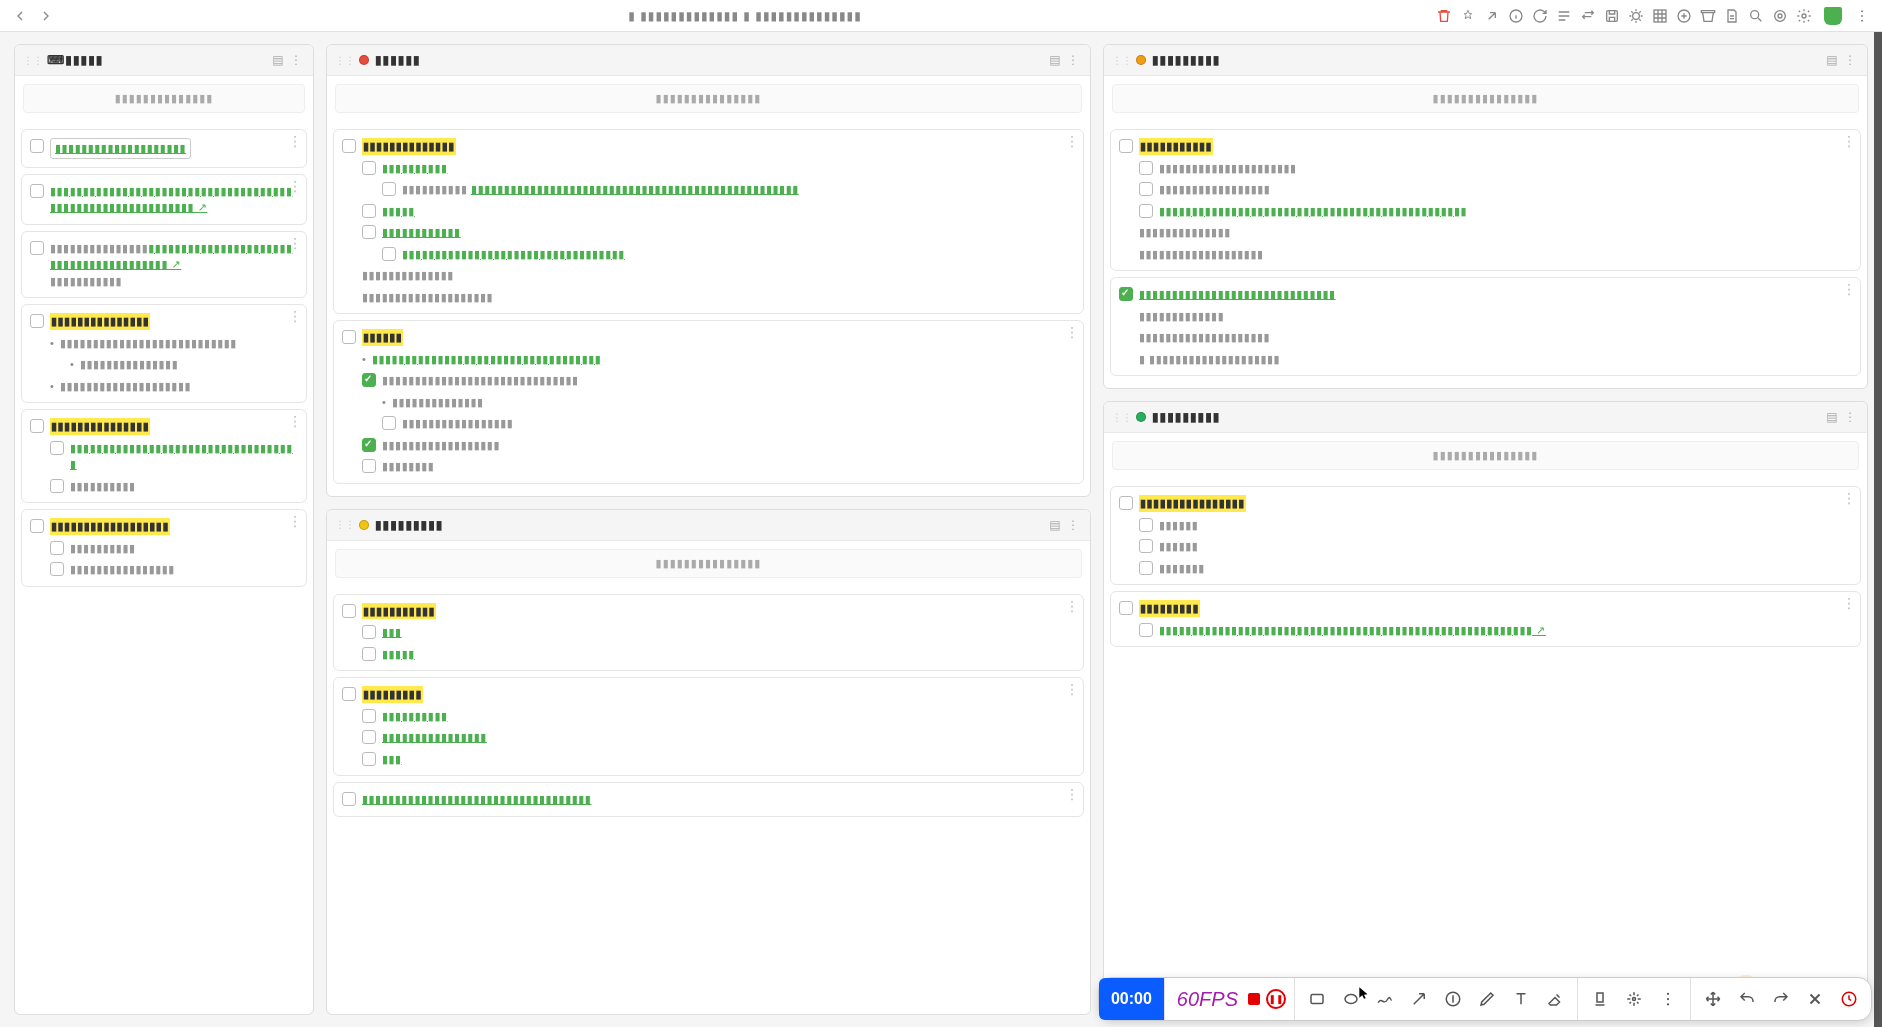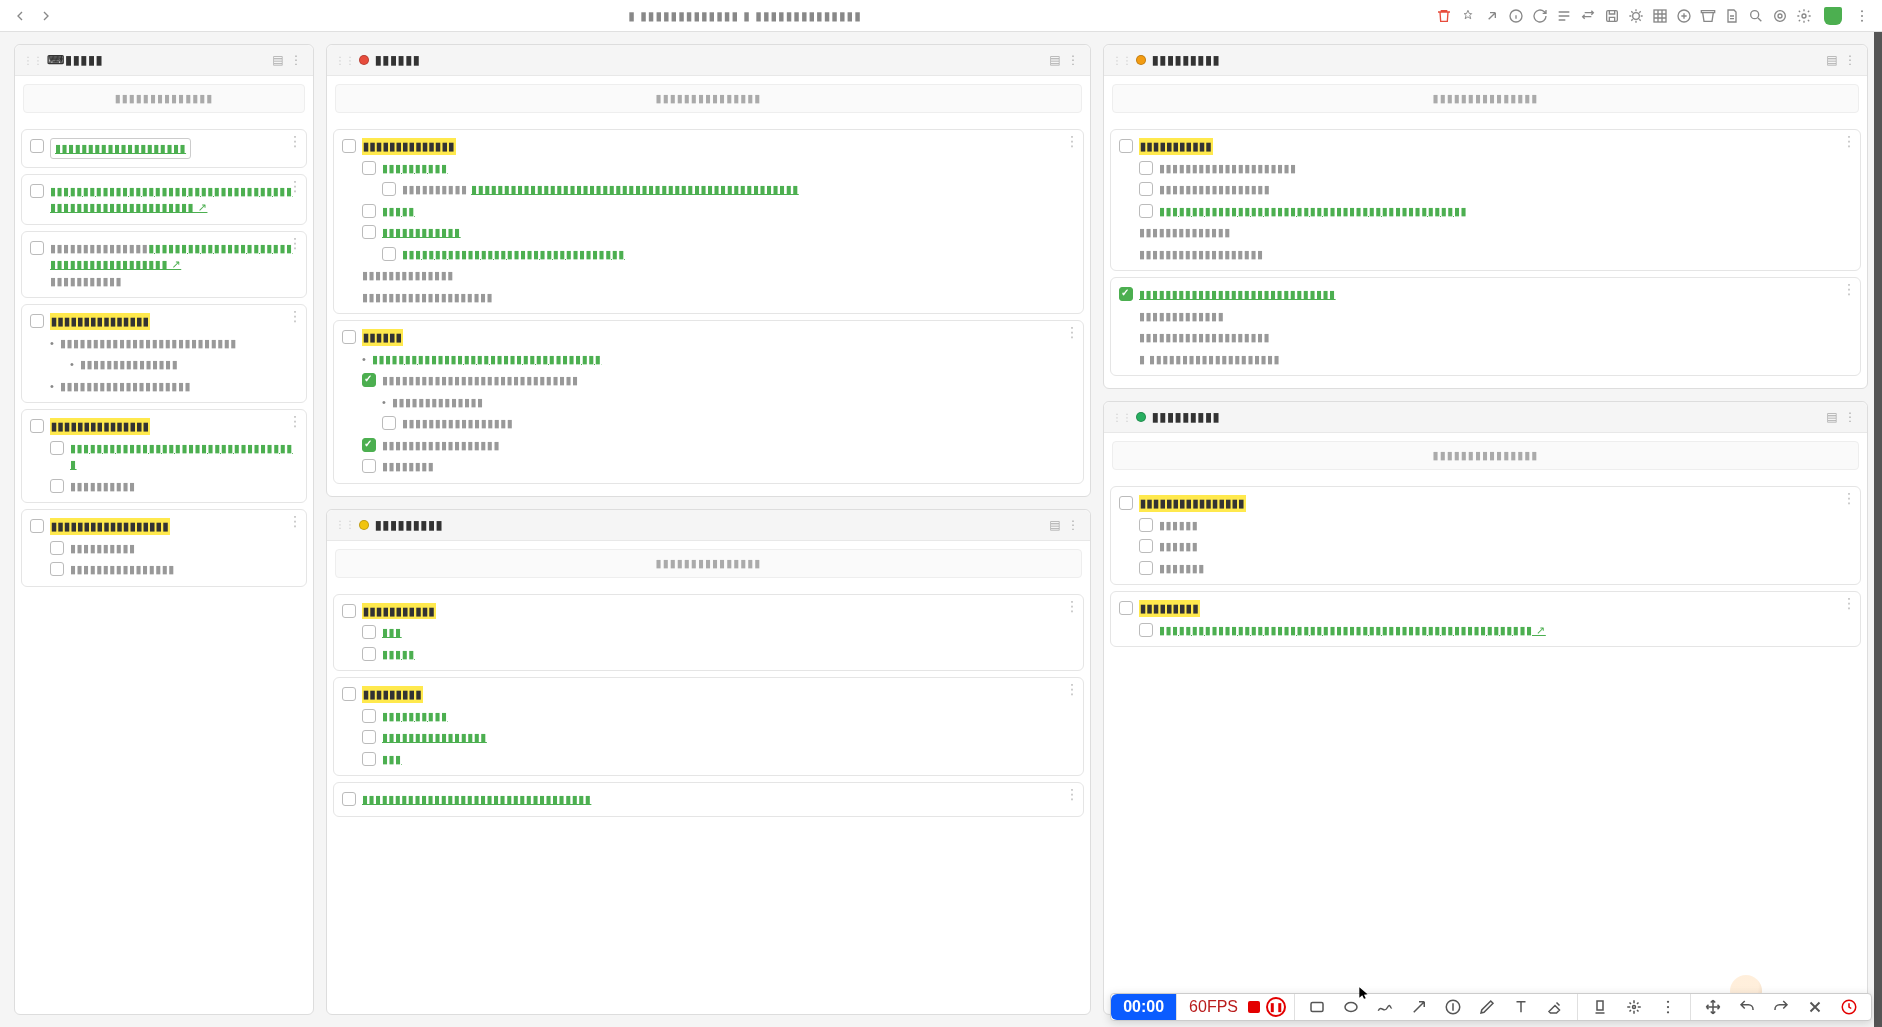--- a/index.html
+++ b/index.html
@@ -38,25 +38,25 @@
 .txt { font-size: 11px; letter-spacing: 0.5px; line-height: 1.5; word-break: break-all; }
 .link { color: #4caf50; text-decoration: underline; cursor: pointer; }
 .hl { background: #ffe94d; font-weight: 700; padding: 0 1px; }
 .muted { color: #999; }
 .nest { margin-left: 20px; margin-top: 5px; }
 .nest2 { margin-left: 40px; margin-top: 5px; }
 .sub { display: flex; align-items: flex-start; gap: 6px; margin-top: 5px; }
 .bullet::before { content: "• "; color: #888; margin-right: 2px; }
 
 
-.bottom-bar { position: absolute; bottom: 6px; right: 10px; display: flex; align-items: center; height: 28px; background: #fff; border: 1px solid #ccc; border-radius: 4px; box-shadow: 0 2px 10px rgba(0,0,0,0.15); }
+.bottom-bar { position: absolute; bottom: 6px; right: 10px; display: flex; align-items: center; height: 44px; background: #fff; border: 1px solid #ccc; border-radius: 14px; box-shadow: 0 2px 10px rgba(0,0,0,0.15); }
 .bb-section { display: flex; align-items: center; padding: 0 8px; gap: 6px; border-left: 1px solid #e0e0e0; height: 100%; }
 .bb-section:first-child { border-left: none; }
 .timer-block { background: #0b5cff; color: #fff; padding: 0 12px; height: 100%; display: flex; align-items: center; font-weight: 600; font-size: 16px; border-radius: 6px 0 0 6px; }
-.fps { font-size: 16px; font-weight: 500; color: #b91c1c; padding: 0 4px; }
+.fps { font-size: 20px; font-weight: 500; color: #a21caf; padding: 0 4px; font-style: italic; }
 .rec-dot { width: 12px; height: 12px; background: #e30000; border-radius: 2px; }
 .pause-circle { width: 20px; height: 20px; border: 2px solid #e30000; border-radius: 50%; display: flex; align-items: center; justify-content: center; color: #e30000; font-size: 9px; }
 .bb-icon { width: 28px; height: 28px; display: flex; align-items: center; justify-content: center; color: #555; cursor: pointer; border-radius: 4px; }
 .bb-icon svg { width: 18px; height: 18px; }
 .watermark { position: absolute; bottom: 8px; right: 30px; font-size: 28px; font-weight: 700; color: #f0c797; opacity: 0.6; letter-spacing: 2px; pointer-events: none; font-style: italic; }
 .wm-avatar { position: absolute; bottom: 20px; right: 120px; width: 32px; height: 32px; border-radius: 50%; background: radial-gradient(circle at 40% 35%, #ffe4c4 55%, #d2a679 100%); opacity: 0.6; pointer-events: none; }
 .sidebar-edge { position: absolute; right: 0; top: 32px; bottom: 0; width: 8px; background: #555; }
 .cursor { position: absolute; width: 14px; height: 18px; bottom: 18px; right: 500px; pointer-events: none; z-index: 50; }
 </style>
 </head>

